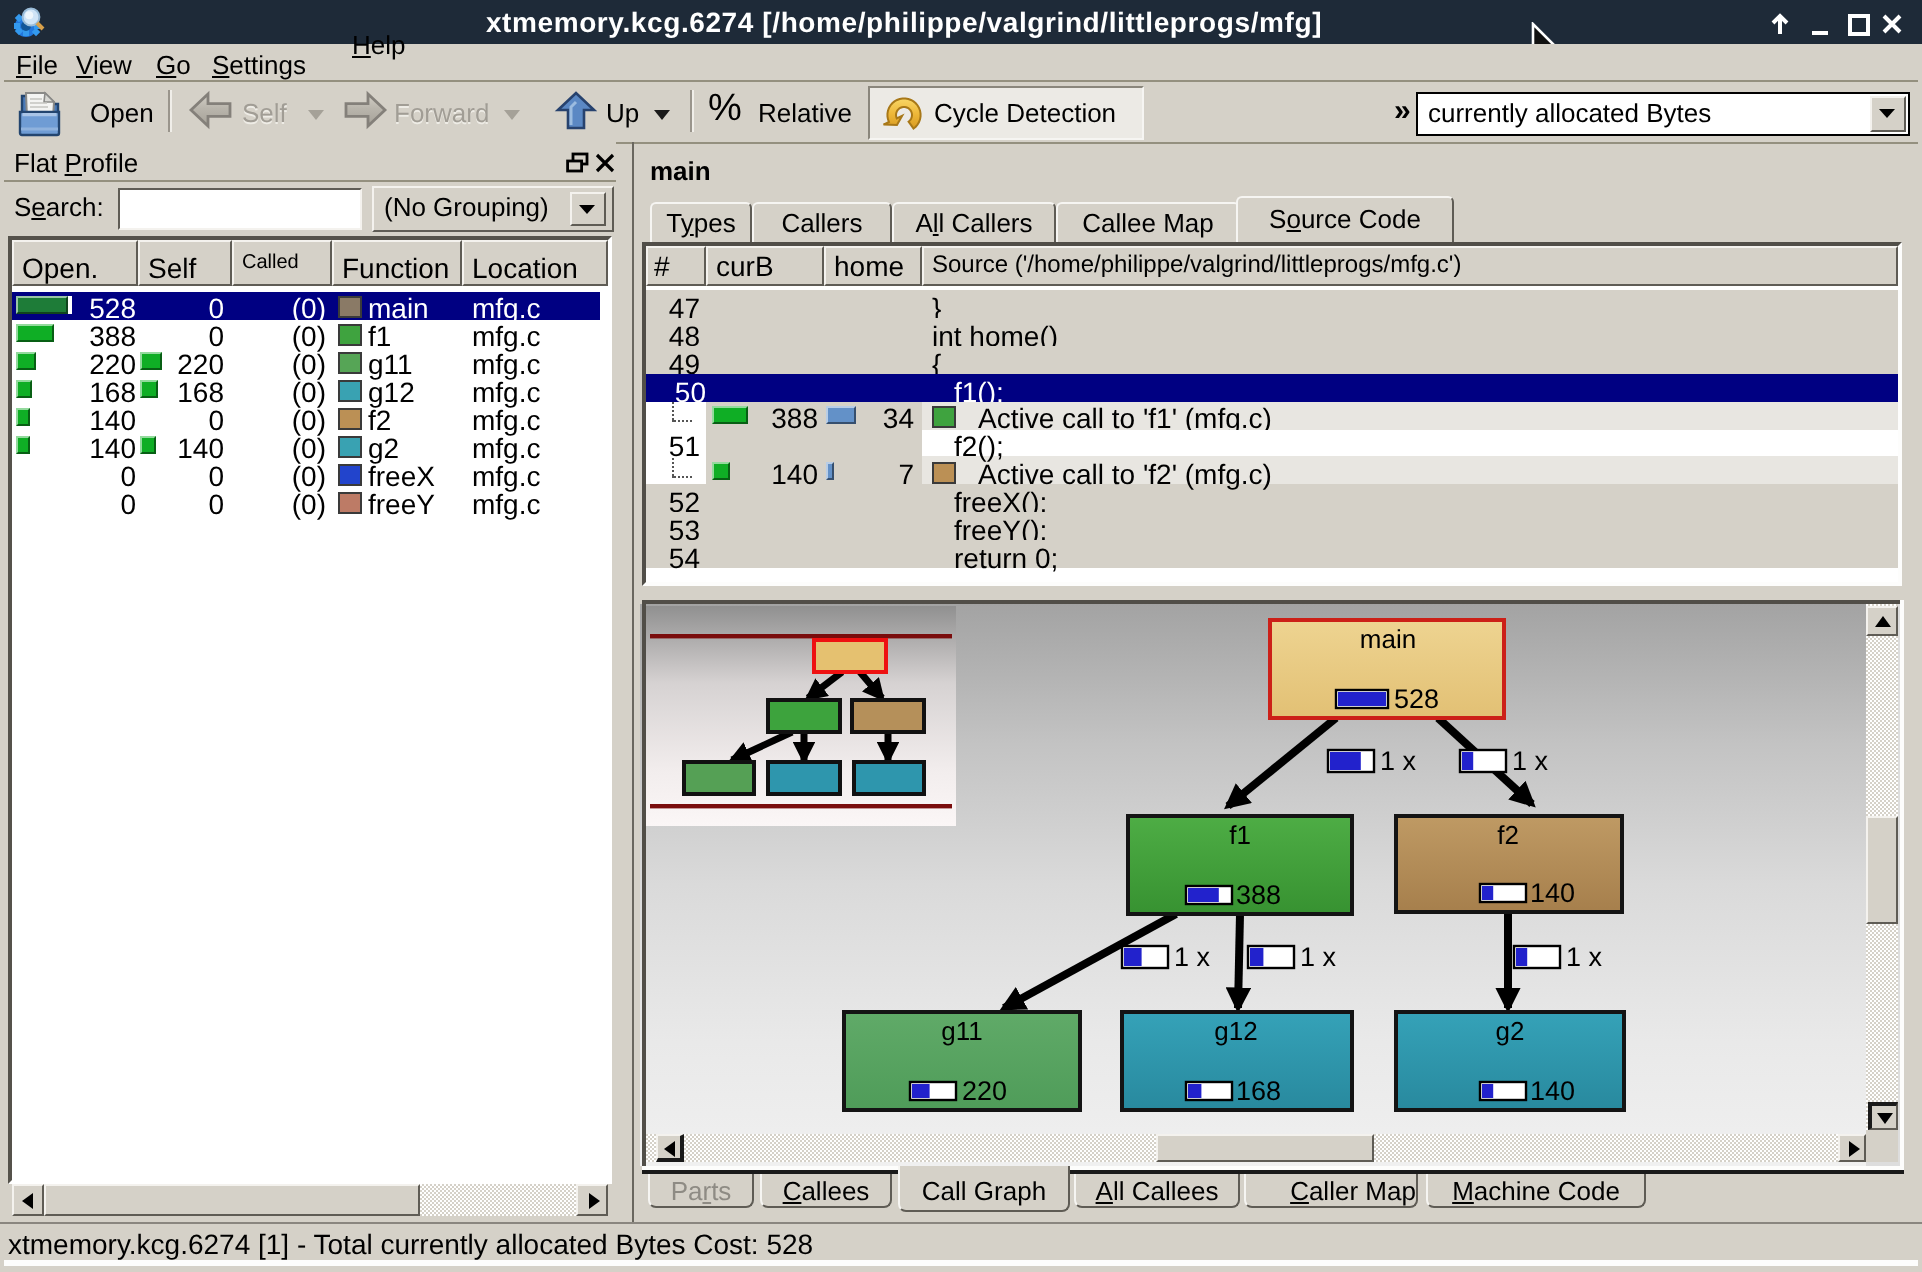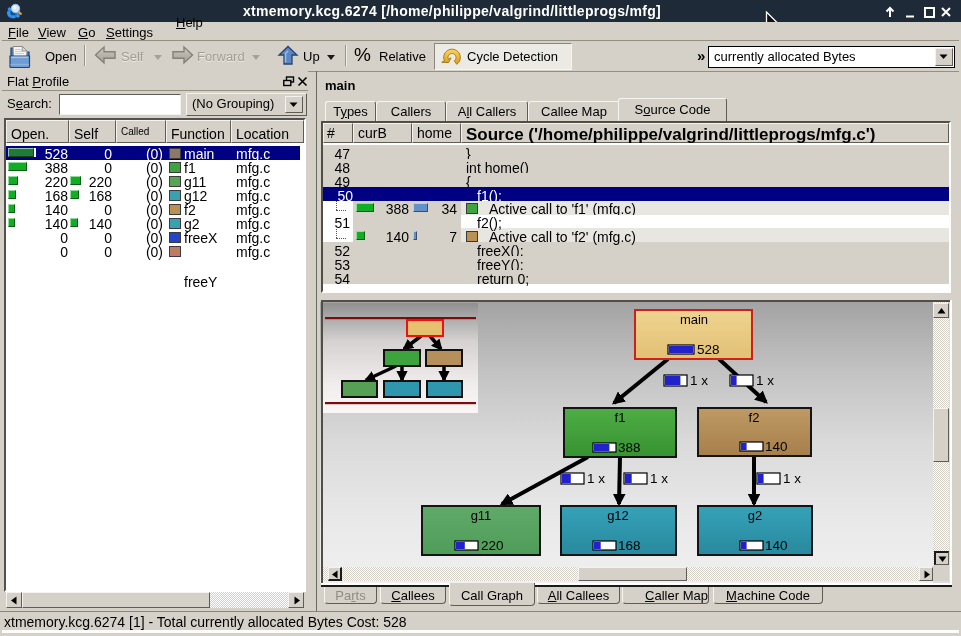--- a/index.html
+++ b/index.html
@@ -239,21 +239,21 @@
 <div class="abs num" style="left:16px;top:229px;width:52px;color:#000;">0</div>
 <div class="abs num" style="left:62px;top:229px;width:50px;color:#000;">0</div>
 <div class="abs num" style="left:113px;top:229px;width:50px;color:#000;">(0)</div>
 <div class="abs sq" style="left:169px;top:230.3px;background:#2244cc;"></div>
 <div class="abs" style="left:184px;top:229px;color:#000;">freeX</div>
 <div class="abs" style="left:236px;top:229px;color:#000;">mfg.c</div>
 <div class="abs num" style="left:16px;top:243px;width:52px;color:#000;">0</div>
 <div class="abs num" style="left:62px;top:243px;width:50px;color:#000;">0</div>
 <div class="abs num" style="left:113px;top:243px;width:50px;color:#000;">(0)</div>
 <div class="abs sq" style="left:169px;top:244.2px;background:#bd7b66;"></div>
-<div class="abs" style="left:184px;top:243px;color:#000;margin-top:30px;">freeY</div>
+<div class="abs" style="left:184px;top:243px;color:#000;">freeY</div>
 <div class="abs" style="left:236px;top:243px;color:#000;">mfg.c</div>
 </div>
 
 <div class="abs check" style="left:6px;top:592px;width:298px;height:16px;"></div>
 <div class="abs sbtn" style="left:6px;top:592px;width:16px;height:16px;"></div>
 <svg class="abs" style="left:10px;top:596px" width="8" height="9" viewBox="0 0 8 9">
     <path d="M6.5 0.5 L6.5 8.5 L1 4.5 Z" fill="#000"></path>
   </svg>
 <div class="abs sbtn" style="left:22px;top:592px;width:188px;height:16px;"></div>
 <div class="abs sbtn" style="left:288px;top:592px;width:16px;height:16px;"></div>
@@ -274,21 +274,21 @@
 <div class="abs ttab" style="left:618px;top:98px;width:109px;height:23px;z-index:3;"></div>
 <div class="abs" style="left:618px;top:102px;width:109px;text-align:center;z-index:4;">S<u>o</u>urce Code</div>
 <div class="abs" style="left:321px;top:121px;width:630px;height:172px;background:#fff;border:2px solid #514e48;border-bottom-color:#fdfdfc;border-right-color:#fdfdfc;box-sizing:border-box;"></div>
 <div class="abs hcell" style="left:323px;top:123px;width:30px;height:20px;"></div>
 <div class="abs" style="left:327px;top:125px;font-size:14px;">#</div>
 <div class="abs hcell" style="left:353px;top:123px;width:59px;height:20px;"></div>
 <div class="abs" style="left:358px;top:125px;font-size:14px;">curB</div>
 <div class="abs hcell" style="left:412px;top:123px;width:49px;height:20px;"></div>
 <div class="abs" style="left:417px;top:125px;font-size:14px;">home</div>
 <div class="abs hcell" style="left:461px;top:123px;width:488px;height:20px;"></div>
-<div class="abs" style="left:466px;top:125px;font-size:17px;font-weight:bold;">Source ('/home/philippe/valgrind/littleprogs/mfg.c')</div>
+<div class="abs" style="left:466px;top:125px;font-size:12px;">Source ('/home/philippe/valgrind/littleprogs/mfg.c')</div>
 <div class="abs" style="left:0;top:1.7px;width:961px;height:0;font-size:14px;">
 <div class="abs" style="left:323px;top:143.4px;width:626px;height:13.9px;background:#d5d1c8;"></div>
 <div class="abs num" style="left:323px;top:144px;width:27px;">47</div>
 <div class="abs" style="left:466px;top:144px;">}</div>
 <div class="abs" style="left:323px;top:157.3px;width:626px;height:13.9px;background:#d5d1c8;"></div>
 <div class="abs num" style="left:323px;top:158px;width:27px;">48</div>
 <div class="abs" style="left:466px;top:158px;">int home()</div>
 <div class="abs" style="left:323px;top:171.2px;width:626px;height:13.9px;background:#d5d1c8;"></div>
 <div class="abs num" style="left:323px;top:172px;width:27px;">49</div>
 <div class="abs" style="left:466px;top:172px;">{</div>

